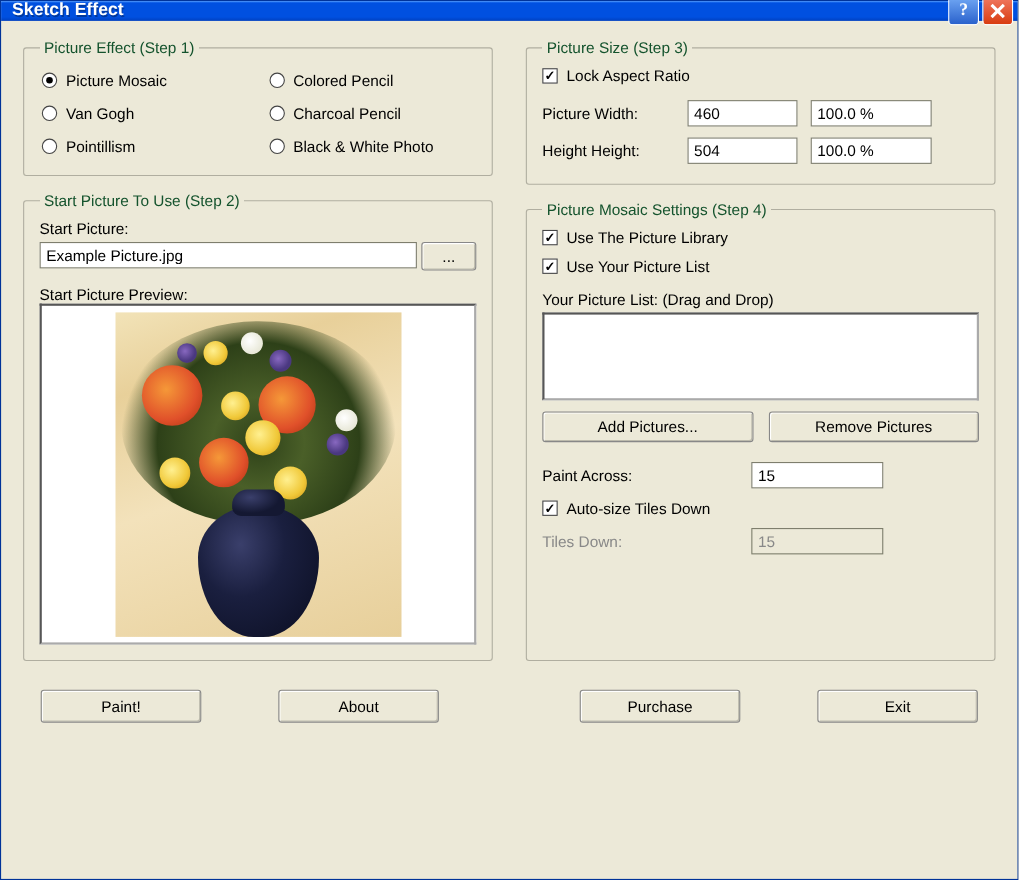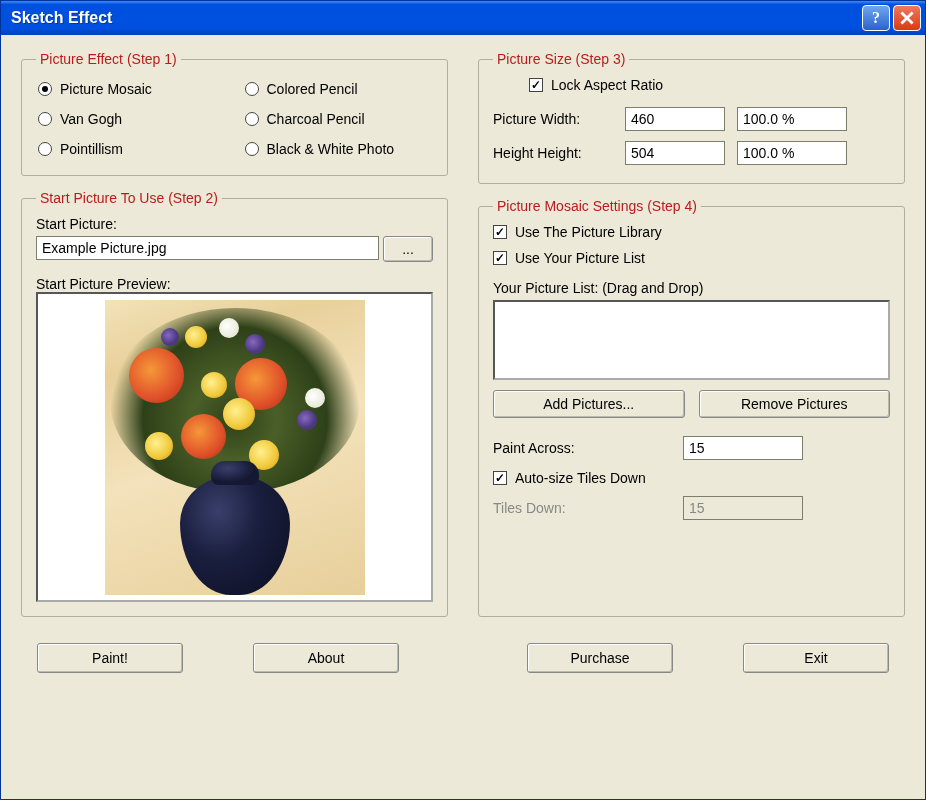--- a/index.html
+++ b/index.html
@@ -13,21 +13,21 @@
     height: 800px;
     overflow: hidden;
   }
   .window {
     width: 926px;
     height: 800px;
     border: 1px solid #003399;
     background: #ece9d8;
   }
   .titlebar {
-    height: 34px;
+    height: 18px;
     background: linear-gradient(to bottom, #3b8cff 0%, #0050e0 10%, #0050e0 80%, #0040c0 100%);
     display: flex;
     align-items: center;
     padding: 0 4px 0 10px;
     color: white;
     justify-content: flex-end;
   }
   .titlebar .title {
     font-size: 16px;
     font-weight: bold;
@@ -72,21 +72,21 @@
   fieldset {
     border: 1px solid #b0aea0;
     border-radius: 3px;
     padding: 10px 14px 14px 14px;
     margin: 0 0 14px 0;
     position: relative;
   }
   legend {
     padding: 0 4px;
     font-size: 14px;
-    color: #b91c1c;
+    color: #14532d;
   }
   .radio-grid {
     display: grid;
     grid-template-columns: 1fr 1fr;
     row-gap: 14px;
     column-gap: 20px;
     padding: 4px 2px;
   }
   .radio-item, .check-item {
     display: flex;
@@ -332,21 +332,21 @@
             <div class="flower f-white" style="top:88px;left:200px;width:20px;height:20px;"></div>
             <div class="vase"></div>
           </div>
         </div>
       </fieldset>
     </div>
 
     <div class="col">
       <fieldset>
         <legend>Picture Size (Step 3)</legend>
-        <label class="check-item" style="margin-bottom:14px;margin-left:36px;">
+        <label class="check-item" style="margin-bottom:14px;">
           <span class="checkbox checked"></span>
           <span>Lock Aspect Ratio</span>
         </label>
         <div class="size-row">
           <span class="label">Picture Width:</span>
           <input class="text-input" value="460" style="">
           <input class="text-input" value="100.0 %" style="">
         </div>
         <div class="size-row" style="margin-bottom:4px;">
           <span class="label">Height Height:</span>

